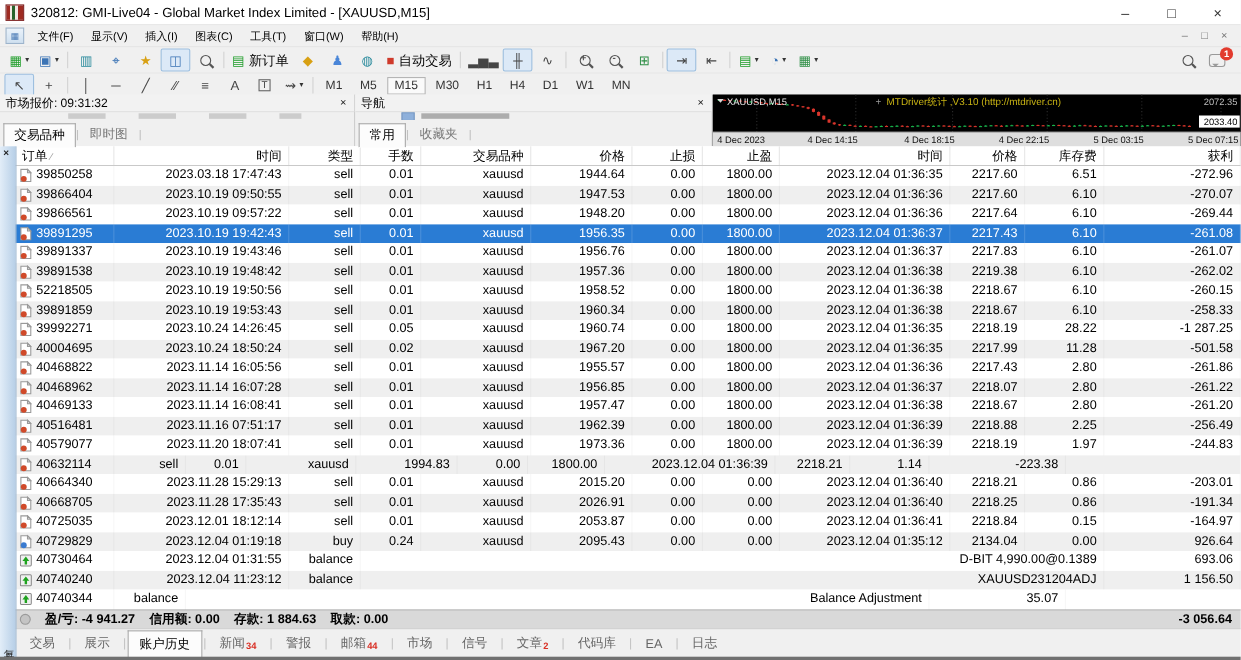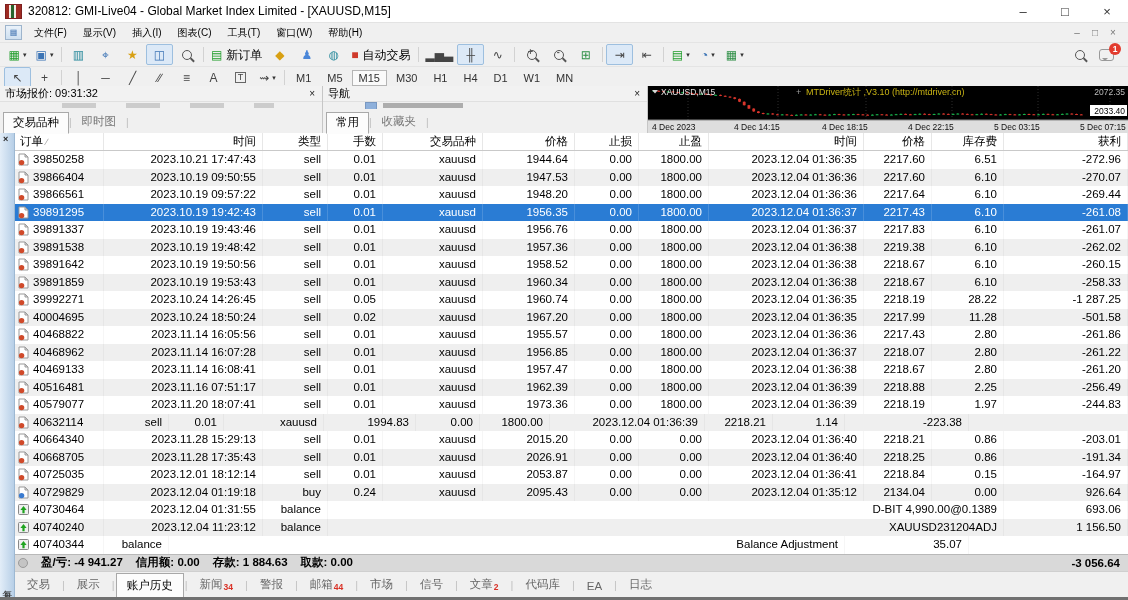--- a/index.html
+++ b/index.html
@@ -526,21 +526,21 @@
         <span class="cell cell0" style="width: 90px;">
           <span style="display: inline-flex;">
             <svg width="11" height="13">
               <path d="M1 1 h6 l3 3 v8 H1 Z" fill="#fff" stroke="#999"></path>
               <path d="M7 1 l3 3 H7 Z" fill="#ddd" stroke="#999"></path>
               <circle cx="3.6" cy="9.6" r="2.7" fill="#d04a2a"></circle>
             </svg>
           </span>
           <span>39850258</span>
         </span>
-        <span class="cell r" style="width: 159px;">2023.10.21 17:47:43</span>
+        <span class="cell r" style="width: 159px;">2023.03.18 17:47:43</span>
         <span class="cell r" style="width: 65px;">sell</span>
         <span class="cell r" style="width: 55px;">0.01</span>
         <span class="cell r" style="width: 100px;">xauusd</span>
         <span class="cell r" style="width: 92px;">1944.64</span>
         <span class="cell r" style="width: 64px;">0.00</span>
         <span class="cell r" style="width: 70px;">1800.00</span>
         <span class="cell r" style="width: 155px;">2023.12.04 01:36:35</span>
         <span class="cell r" style="width: 68px;">2217.60</span>
         <span class="cell r" style="width: 72px;">6.51</span>
         <span class="cell r" style="width: 124px;">-272.96</span>
@@ -662,21 +662,21 @@
       </div>
       <div class="h-row">
         <span class="cell cell0" style="width: 90px;">
           <span style="display: inline-flex;">
             <svg width="11" height="13">
               <path d="M1 1 h6 l3 3 v8 H1 Z" fill="#fff" stroke="#999"></path>
               <path d="M7 1 l3 3 H7 Z" fill="#ddd" stroke="#999"></path>
               <circle cx="3.6" cy="9.6" r="2.7" fill="#d04a2a"></circle>
             </svg>
           </span>
-          <span>39891642</span>
+          <span>52218505</span>
         </span>
         <span class="cell r" style="width: 159px;">2023.10.19 19:50:56</span>
         <span class="cell r" style="width: 65px;">sell</span>
         <span class="cell r" style="width: 55px;">0.01</span>
         <span class="cell r" style="width: 100px;">xauusd</span>
         <span class="cell r" style="width: 92px;">1958.52</span>
         <span class="cell r" style="width: 64px;">0.00</span>
         <span class="cell r" style="width: 70px;">1800.00</span>
         <span class="cell r" style="width: 155px;">2023.12.04 01:36:38</span>
         <span class="cell r" style="width: 68px;">2218.67</span>

